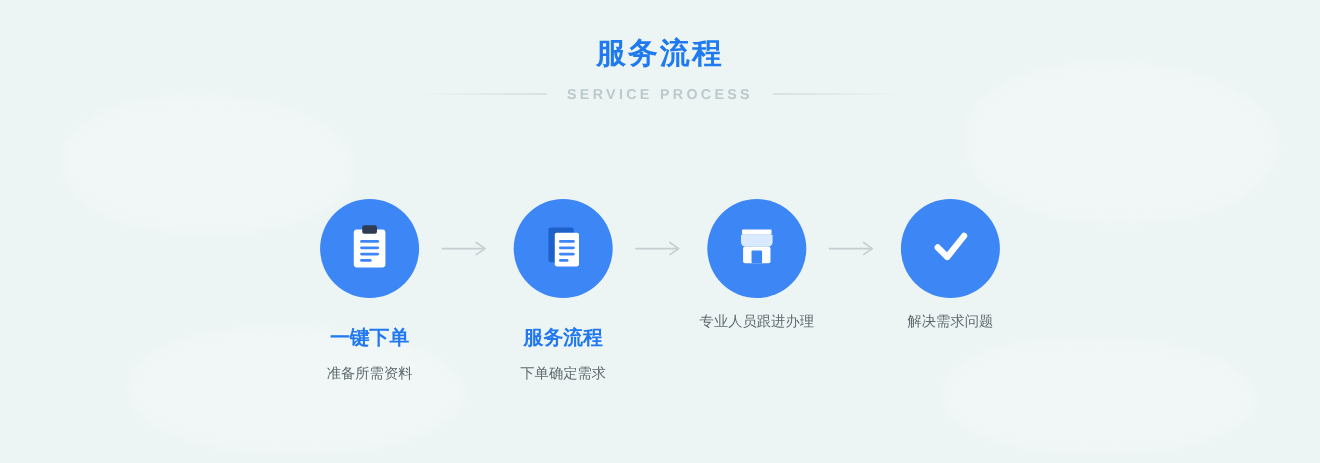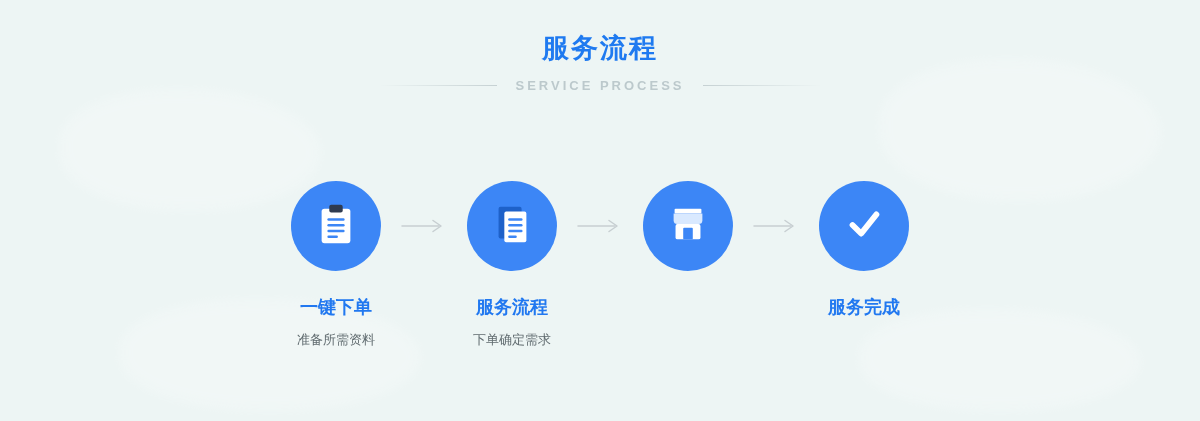--- a/index.html
+++ b/index.html
@@ -171,34 +171,35 @@
       <div class="step-circle">
         <span>
           <svg width="46" height="46" viewBox="0 0 48 48">
             <rect x="10" y="8" width="28" height="5" rx="1" fill="#ffffff"></rect>
             <path d="M9 13 h30 v7 a4 4 0 0 1 -4 4 h-22 a4 4 0 0 1 -4 -4 z" fill="#d9e9ff"></path>
             <rect x="11" y="24" width="26" height="16" rx="2" fill="#ffffff"></rect>
             <rect x="19" y="28" width="10" height="12" rx="1" fill="#3c86f6"></rect>
           </svg>
         </span>
       </div>
+      <div class="step-desc">专业人员跟进办理</div>
     </div>
 
     <div class="arrow-cell">
       <svg width="46" height="16" viewBox="0 0 46 16">
         <path d="M1 8 H38" stroke="#c7ced1" stroke-width="1.5" fill="none" stroke-linecap="round"></path>
         <path d="M32 2.5 L40 8 L32 13.5" stroke="#c7ced1" stroke-width="1.5" fill="none" stroke-linecap="round" stroke-linejoin="round"></path>
       </svg>
     </div>
 
     <div class="step">
       <div class="step-circle">
         <span>
           <svg width="46" height="46" viewBox="0 0 48 48">
             <path d="M12 25 L21 34 L37 14" stroke="#ffffff" stroke-width="6" fill="none" stroke-linecap="round" stroke-linejoin="round"></path>
           </svg>
         </span>
       </div>
-      <div class="step-title">服务完成</div>
+      <div class="step-desc">解决需求问题</div>
     </div>
 
   </div>
 </div>
 
 </body></html>

